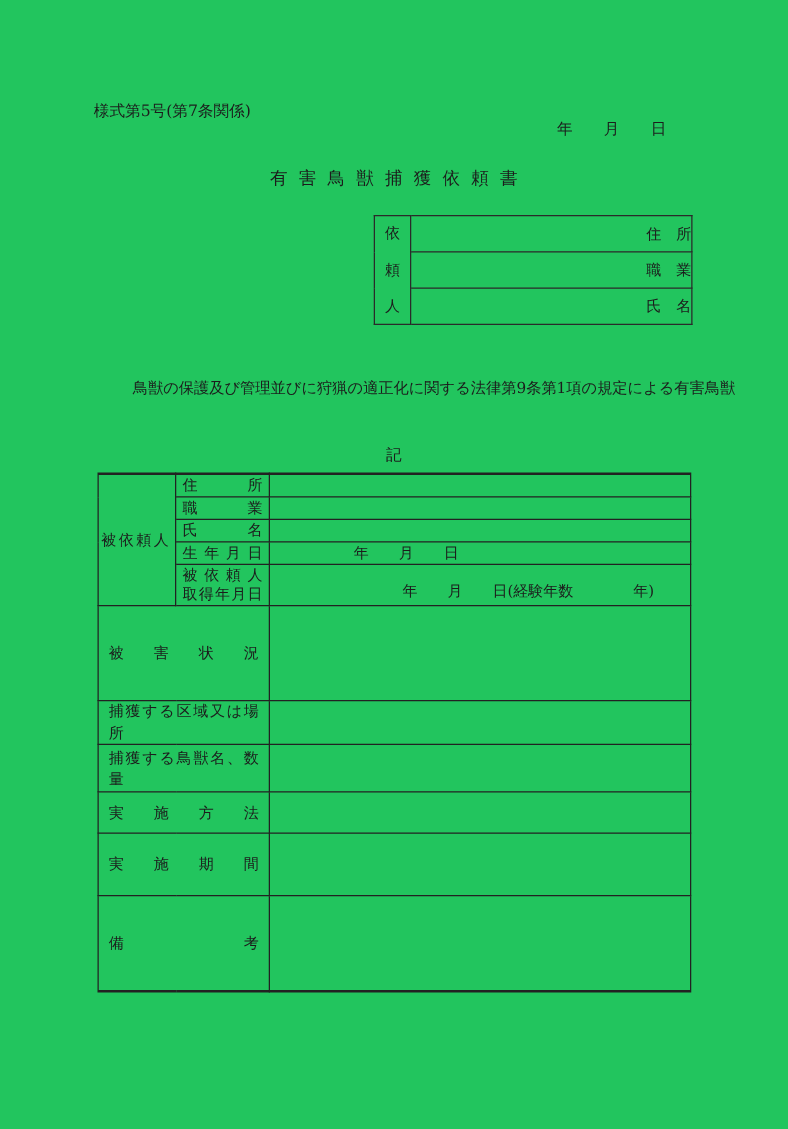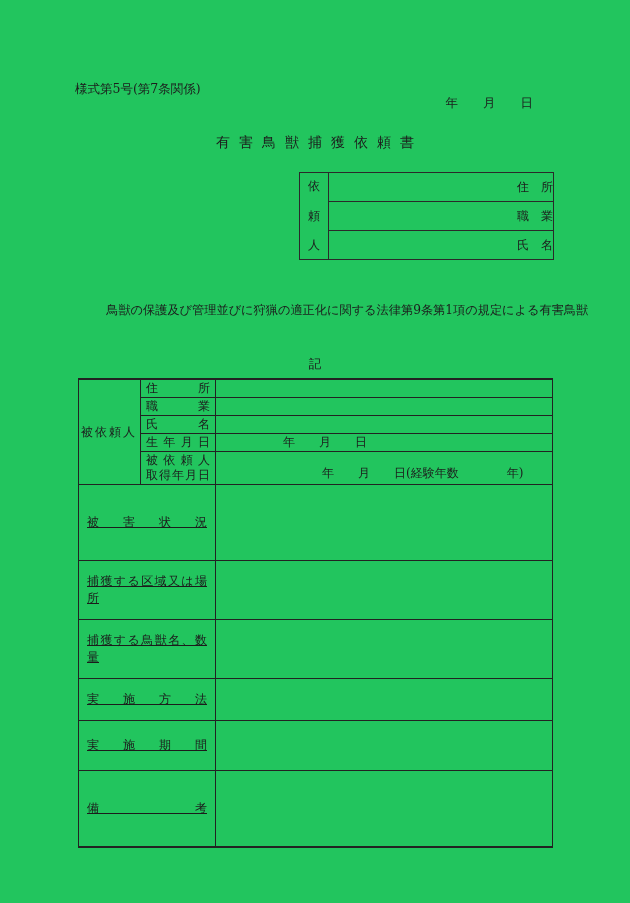--- a/index.html
+++ b/index.html
@@ -110,21 +110,21 @@
     text-indent: 2px;
   }
   .just {
     text-align: justify;
     text-align-last: justify;
     text-justify: inter-character;
   }
   .main-table .lbl { padding: 0 5px; }
   .main-table .lbl .just { width: 100%; }
   .main-table .lbl.two-line { line-height: 15px; }
-  .main-table .dlbl { padding: 12px 8px; text-decoration: underline; }
+  .main-table .dlbl { padding: 0 8px; }
   .main-table .val { text-align: left; white-space: nowrap; }
   .main-table .val.birth { padding-left: 67px; }
   .main-table .val.licence { vertical-align: bottom; }
   .main-table .val.licence .lic-text {
     padding-left: 106px;
     padding-bottom: 3px;
     line-height: 16px;
     white-space: nowrap;
   }
 </style>

